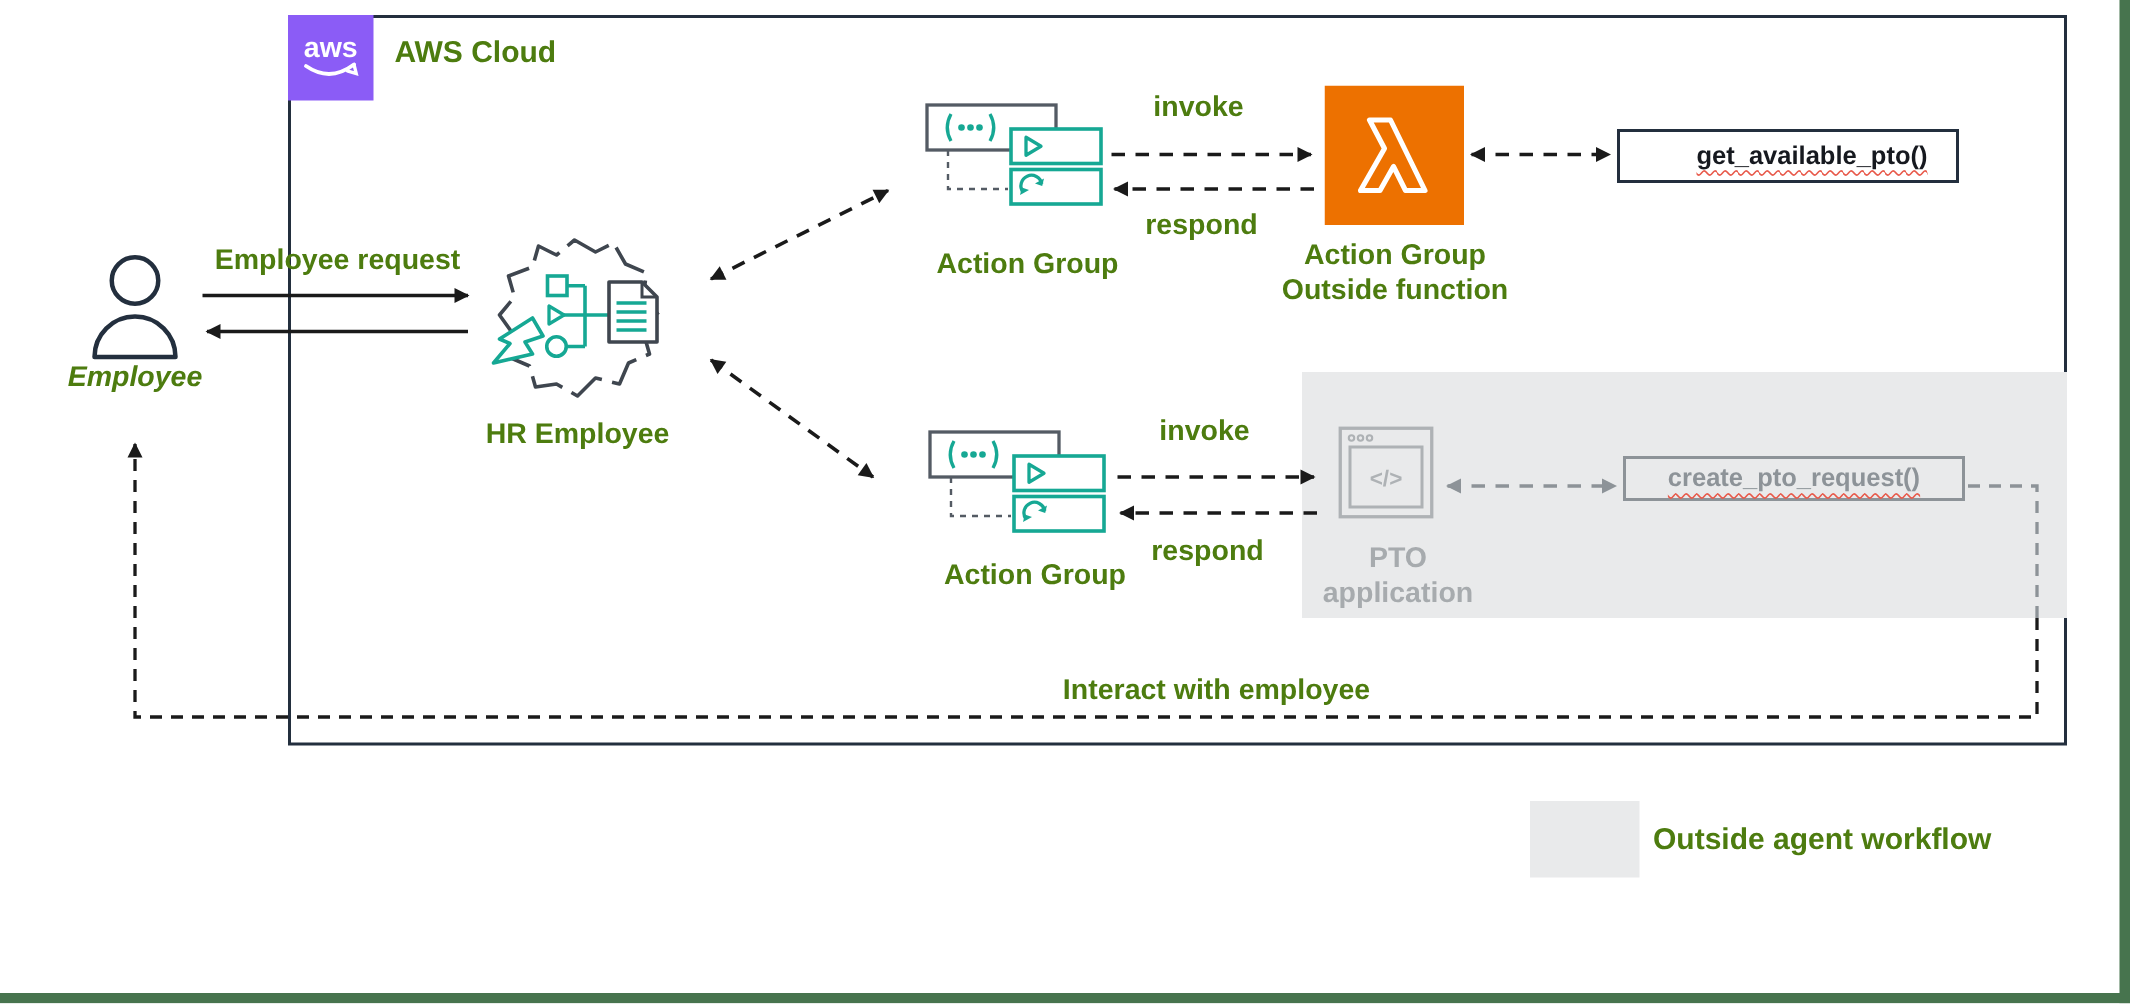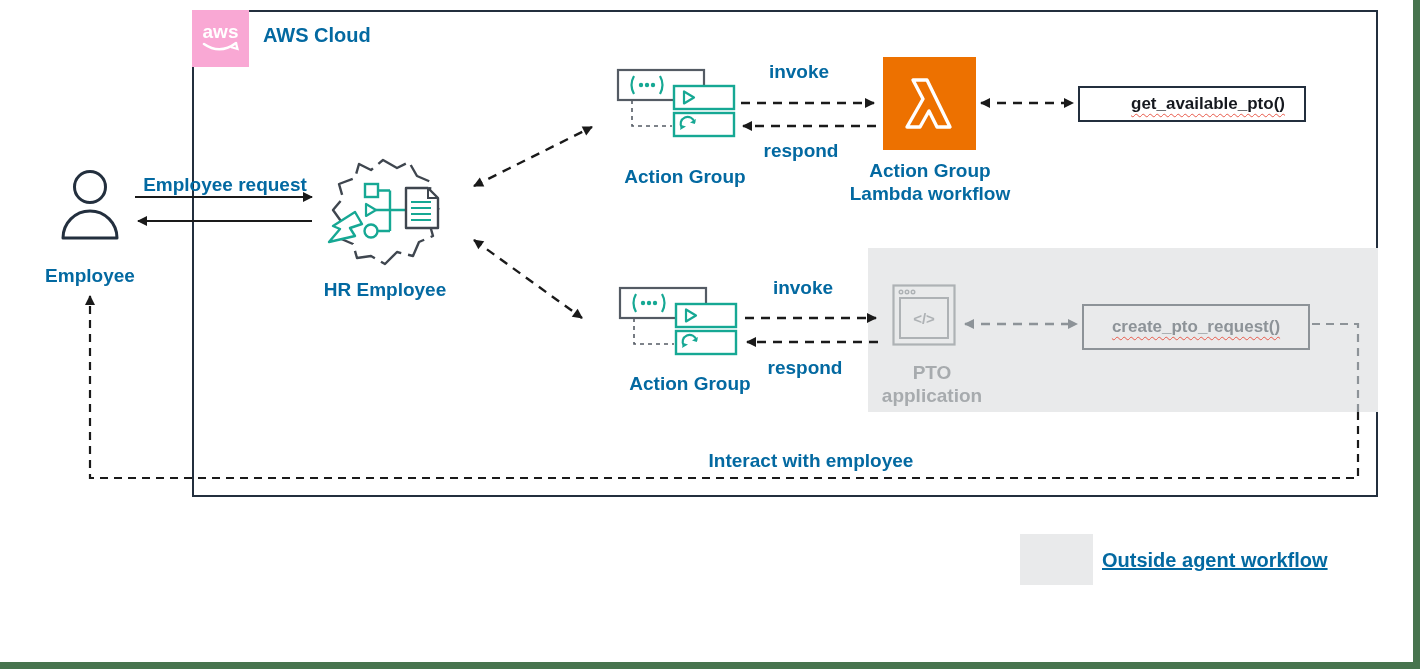--- a/index.html
+++ b/index.html
@@ -1,27 +1,27 @@
 <!DOCTYPE html>
 <html><head>
 <meta charset="utf-8">
 <style>
   html,body{margin:0;padding:0;background:#fff;}
   .canvas{position:relative;width:1420px;height:669px;background:#ffffff;
           font-family:"Liberation Sans",sans-serif;overflow:hidden;}
   .abs{position:absolute;}
-  .lbl{position:absolute;color:#0369a1;font-size:19px;font-weight:600;
+  .lbl{position:absolute;color:#4d7c0f;font-size:19px;font-weight:600;
        text-align:center;line-height:1.22;white-space:nowrap;}
   .lbl .ln{display:block;}
   .muted{color:#a7abae;}
   .cloud-box{position:absolute;left:192px;top:10px;width:1186px;height:487px;
              border:2px solid #232f3e;box-sizing:border-box;background:transparent;}
   .gray-region{position:absolute;left:868px;top:248px;width:510px;height:164px;
                background:#e9eaeb;}
-  .logo{position:absolute;left:192px;top:10px;width:57px;height:57px;background:#f9a8d4;}
+  .logo{position:absolute;left:192px;top:10px;width:57px;height:57px;background:#8b5cf6;}
   .codebox{position:absolute;display:flex;align-items:center;justify-content:center;
            box-sizing:border-box;font-size:17px;font-weight:600;}
   .codebox span{text-decoration-line:underline;text-decoration-style:wavy;
                 text-decoration-color:#e8594a;text-decoration-thickness:1px;
                 text-underline-offset:4px;}
   .code-dark{border:2px solid #232f3e;background:#ffffff;color:#16191f;padding-left:32px;}
   .code-gray{border:2px solid #8d9398;background:transparent;color:#8d9398;}
   .legend-swatch{position:absolute;left:1020px;top:534px;width:73px;height:51px;background:#e9eaeb;}
   .edge-right{position:absolute;left:1413px;top:0;width:7px;height:669px;background:#47744e;}
   .edge-bottom{position:absolute;left:0;top:662px;width:1420px;height:7px;background:#47744e;}
@@ -74,23 +74,23 @@
 
     <path d="M1312,324 L1358,324 L1358,412" fill="none" stroke="#8d9398" stroke-width="2.2" stroke-dasharray="8 6"></path>
 
     <path d="M1358,412 L1358,478 L90,478 L90,296" fill="none" stroke="#1a1a1a" stroke-width="2.2" stroke-dasharray="8 6" marker-end="url(#arrB)"></path>
   </svg>
 
   <svg class="abs" style="left:57px;top:168px;" width="66" height="84" viewBox="0 0 66 84">
     <circle cx="33" cy="19" r="15.5" fill="none" stroke="#232f3e" stroke-width="3"></circle>
     <path d="M6,70 a27,27 0 0 1 54,0 z" fill="none" stroke="#232f3e" stroke-width="3" stroke-linejoin="round"></path>
   </svg>
-  <div class="lbl" style="left:25px;top:264px;width:130px;">Employee</div>
+  <div class="lbl" style="left:25px;top:240px;width:130px;font-style:italic;">Employee</div>
 
-  <div class="lbl" style="left:130px;top:173px;width:190px;text-align:center;">Employee request</div>
+  <div class="lbl" style="left:130px;top:162px;width:190px;text-align:center;">Employee request</div>
 
   <svg class="abs" style="left:325px;top:152px;" width="120" height="125" viewBox="0 0 120 125">
     <path d="M58,8 L72,16 L84,10 L92,24 L106,30 L104,44 L114,58 L104,70 L108,84 L94,90 L88,104 L72,100
              L60,112 L46,104 L32,106 L28,92 L14,86 L18,72 L8,58 L18,46 L14,32 L30,26 L34,12 L46,18 Z" fill="none" stroke="#3f464f" stroke-width="2.4" stroke-linejoin="round" stroke-dasharray="26 7"></path>
     <rect x="40" y="32" width="13" height="13" fill="#fff" stroke="#16a894" stroke-width="2.4"></rect>
     <polygon points="41,52 41,64 51,58" fill="#fff" stroke="#16a894" stroke-width="2.2" stroke-linejoin="round"></polygon>
     <circle cx="46" cy="79" r="6.5" fill="#fff" stroke="#16a894" stroke-width="2.4"></circle>
     <path d="M53,38.5 H65 M51,58 H65 M52.5,79 H65 M65,38.5 V79 M65,58 H81" fill="none" stroke="#16a894" stroke-width="2.4"></path>
     <path d="M81,36 h22 l10,10 v30 h-32 z" fill="#fff" stroke="#3f464f" stroke-width="2.4" stroke-linejoin="round"></path>
     <path d="M103,36 v10 h10" fill="none" stroke="#3f464f" stroke-width="2"></path>
@@ -119,21 +119,21 @@
 
   <div class="lbl" style="left:744px;top:60px;width:110px;">invoke</div>
   <div class="lbl" style="left:741px;top:139px;width:120px;">respond</div>
 
   <svg class="abs" style="left:883px;top:57px;" width="93" height="93" viewBox="0 0 93 93">
     <rect width="93" height="93" fill="#ed7100"></rect>
     <path d="M30,23 h14 l23,47 h-13 l-8,-16 -9,16 h-13 l16,-28 -10,-19 z" fill="none" stroke="#ffffff" stroke-width="3.4" stroke-linejoin="round"></path>
   </svg>
   <div class="lbl" style="left:845px;top:159px;width:170px;">
     <span class="ln">Action Group</span>
-    <span class="ln">Lambda workflow</span>
+    <span class="ln">Outside function</span>
   </div>
 
   <div class="codebox code-dark" style="left:1078px;top:86px;width:228px;height:36px;">
     <span>get_available_pto()</span>
   </div>
 
   <svg class="abs" style="left:618px;top:282px;" width="122" height="76" viewBox="0 0 122 76">
     <rect x="2" y="6" width="86" height="30" fill="#fff" stroke="#545b64" stroke-width="2.2"></rect>
     <path d="M18,12 Q13,21 18,30 M44,12 Q49,21 44,30" fill="none" stroke="#16a894" stroke-width="2.2"></path>
     <circle cx="25" cy="21" r="2.2" fill="#16a894"></circle>
@@ -160,25 +160,25 @@
     <circle cx="15" cy="8" r="1.8" fill="none" stroke="#aeb2b5" stroke-width="1.4"></circle>
     <circle cx="21" cy="8" r="1.8" fill="none" stroke="#aeb2b5" stroke-width="1.4"></circle>
     <rect x="8" y="14" width="48" height="40" fill="none" stroke="#aeb2b5" stroke-width="2"></rect>
     <text x="32" y="40" text-anchor="middle" font-size="15" font-weight="bold" fill="#aeb2b5">&lt;/&gt;</text>
   </svg>
   <div class="lbl muted" style="left:862px;top:361px;width:140px;text-align:center;">
     <span class="ln">PTO</span>
     <span class="ln">application</span>
   </div>
 
-  <div class="codebox code-gray" style="left:1082px;top:304px;width:228px;height:46px;">
+  <div class="codebox code-gray" style="left:1082px;top:304px;width:228px;height:30px;">
     <span>create_pto_request()</span>
   </div>
 
   <div class="lbl" style="left:661px;top:449px;width:300px;text-align:center;">Interact with employee</div>
 
   <div class="legend-swatch"></div>
-  <div class="lbl" style="left:1102px;top:548px;width:280px;text-align:left;font-size:20px;text-decoration:underline;">Outside agent workflow</div>
+  <div class="lbl" style="left:1102px;top:548px;width:280px;text-align:left;font-size:20px;">Outside agent workflow</div>
 
   <div class="edge-right"></div>
   <div class="edge-bottom"></div>
 
 </div>
 
 </body></html>

